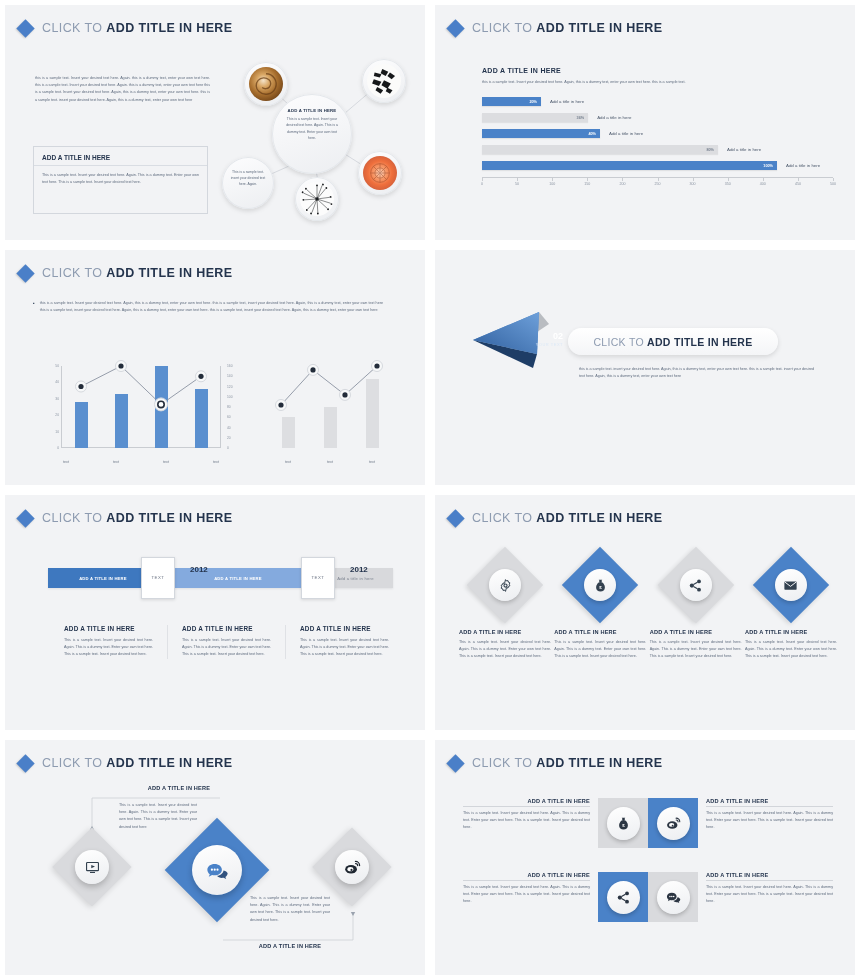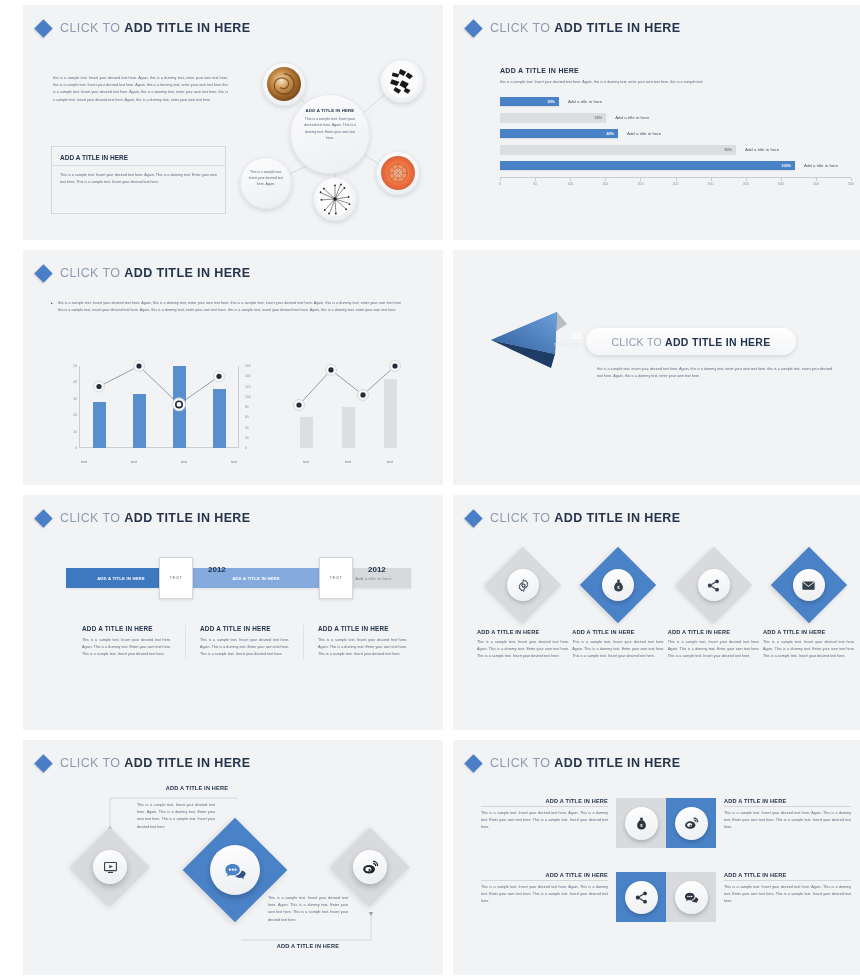--- a/index.html
+++ b/index.html
@@ -10,21 +10,20 @@
     color:#2e3c51;
     overflow:hidden;
     position:relative;
   }
   .deck{
     width:860px; height:980px;
     display:grid;
     grid-template-columns:430px 430px;
     grid-template-rows:245px 245px 245px 245px;
     background:#ffffff;
-    padding-left:18px;
   }
   .slide{
     position:relative;
     background:#f2f3f5;
     overflow:hidden;
     border:5px solid #ffffff;
   }
   .slide-inner{ position:absolute; inset:0; }
 
   

